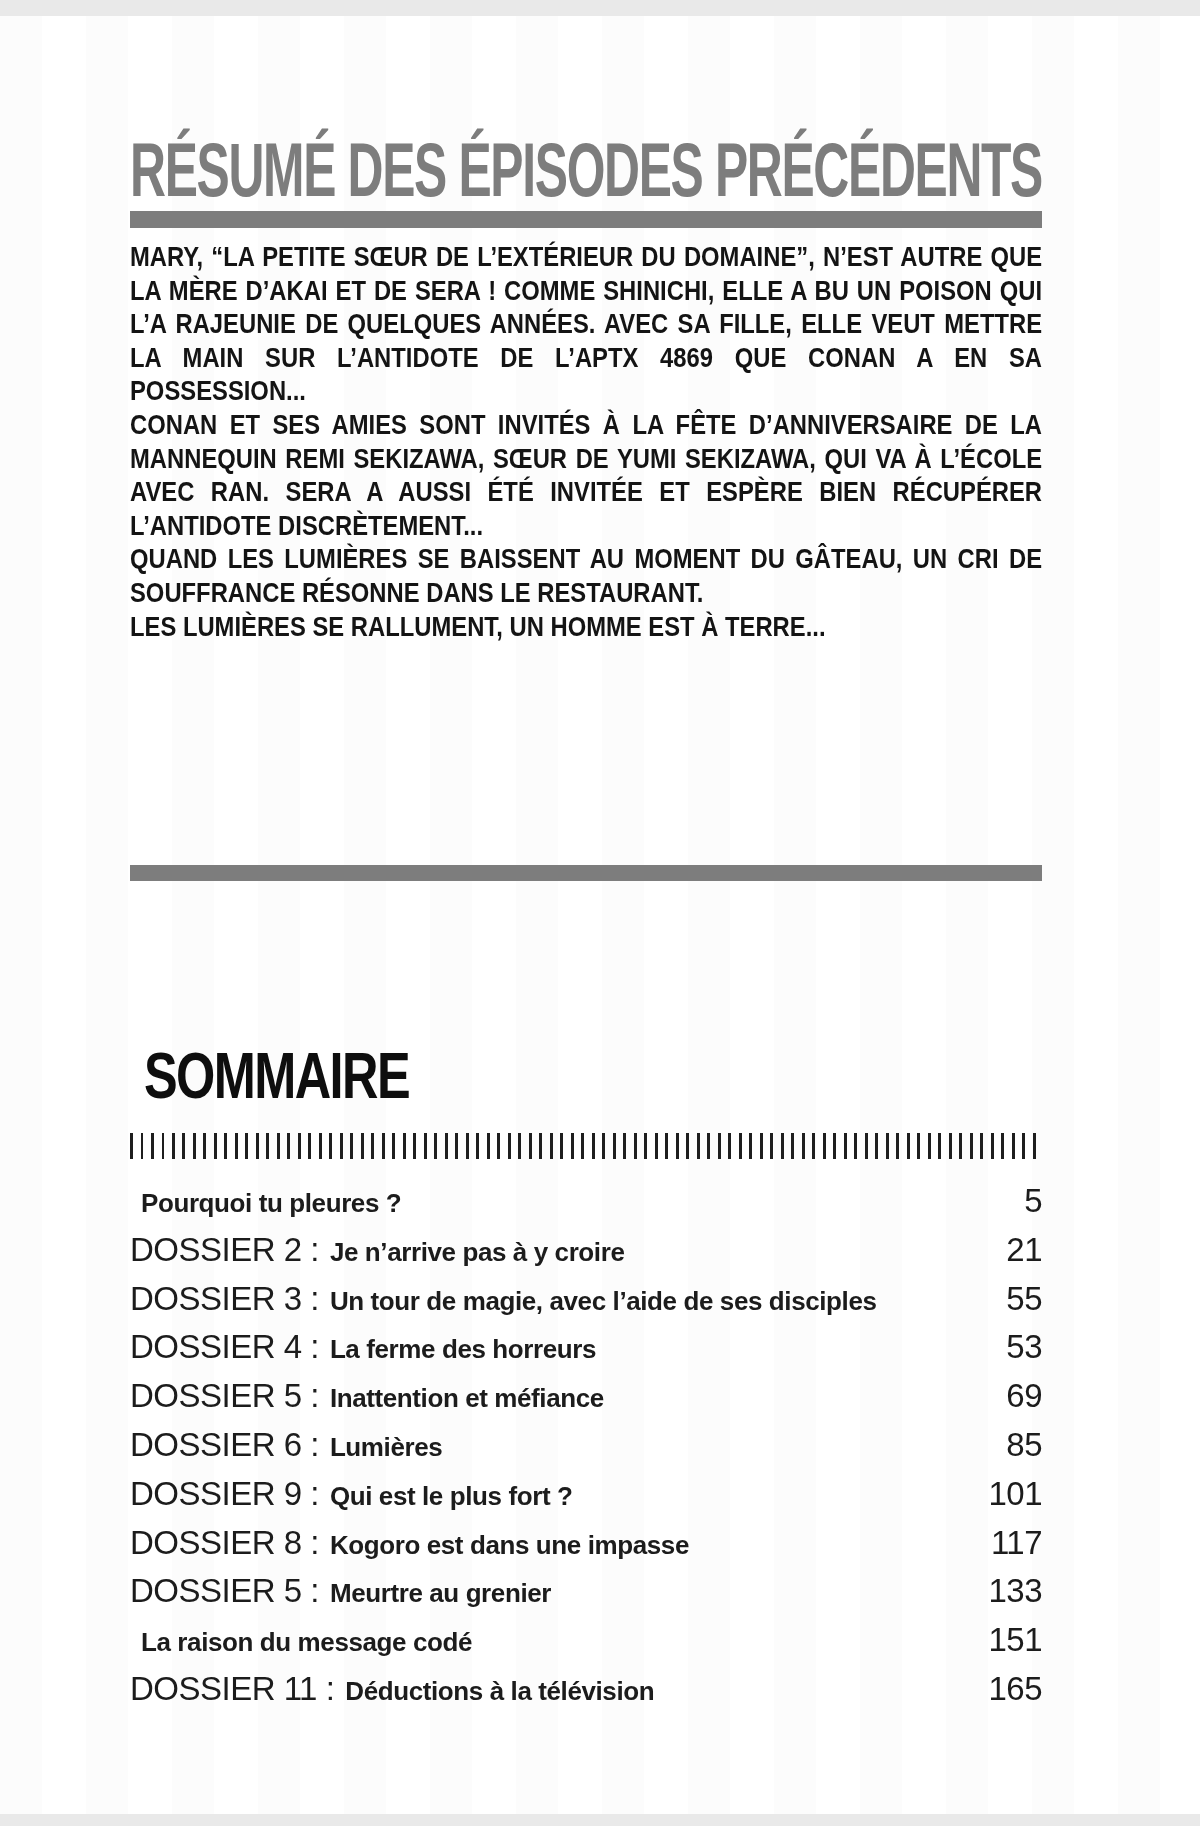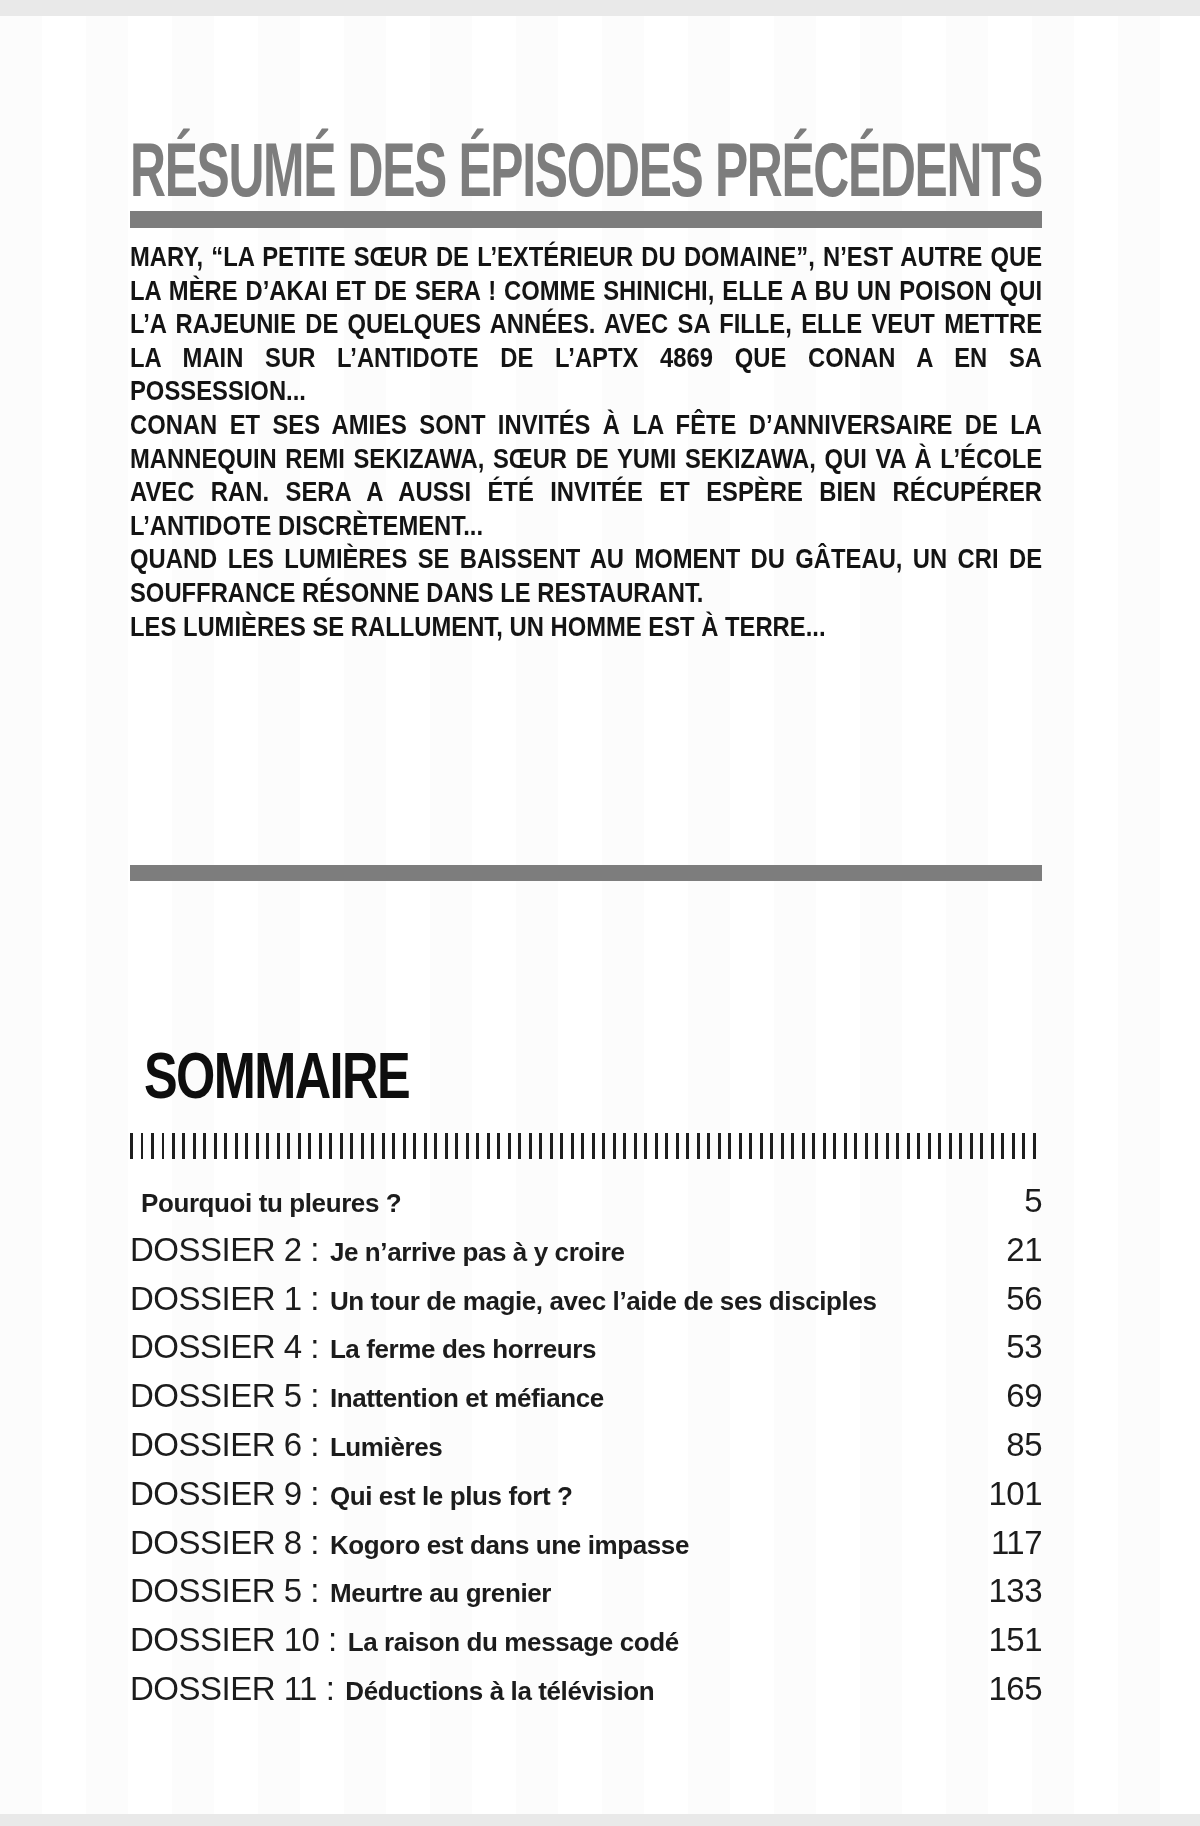--- a/index.html
+++ b/index.html
@@ -106,23 +106,23 @@
       <li class="toc-row">
         <span class="toc-epititle">Pourquoi tu pleures ?</span>
         <span class="toc-page">5</span>
       </li>
       <li class="toc-row">
         <span class="toc-label">DOSSIER 2 :</span>
         <span class="toc-epititle">Je n’arrive pas à y croire</span>
         <span class="toc-page">21</span>
       </li>
       <li class="toc-row">
-        <span class="toc-label">DOSSIER 1 :</span>
+        <span class="toc-label">DOSSIER 3 :</span>
         <span class="toc-epititle">Un tour de magie, avec l’aide de ses disciples</span>
-        <span class="toc-page">56</span>
+        <span class="toc-page">55</span>
       </li>
       <li class="toc-row">
         <span class="toc-label">DOSSIER 4 :</span>
         <span class="toc-epititle">La ferme des horreurs</span>
         <span class="toc-page">53</span>
       </li>
       <li class="toc-row">
         <span class="toc-label">DOSSIER 5 :</span>
         <span class="toc-epititle">Inattention et méfiance</span>
         <span class="toc-page">69</span>
@@ -141,21 +141,20 @@
         <span class="toc-label">DOSSIER 8 :</span>
         <span class="toc-epititle">Kogoro est dans une impasse</span>
         <span class="toc-page">117</span>
       </li>
       <li class="toc-row">
         <span class="toc-label">DOSSIER 5 :</span>
         <span class="toc-epititle">Meurtre au grenier</span>
         <span class="toc-page">133</span>
       </li>
       <li class="toc-row">
-        <span class="toc-label">DOSSIER 10 :</span>
         <span class="toc-epititle">La raison du message codé</span>
         <span class="toc-page">151</span>
       </li>
       <li class="toc-row">
         <span class="toc-label">DOSSIER 11 :</span>
         <span class="toc-epititle">Déductions à la télévision</span>
         <span class="toc-page">165</span>
       </li>
     </ul>
   </section>

